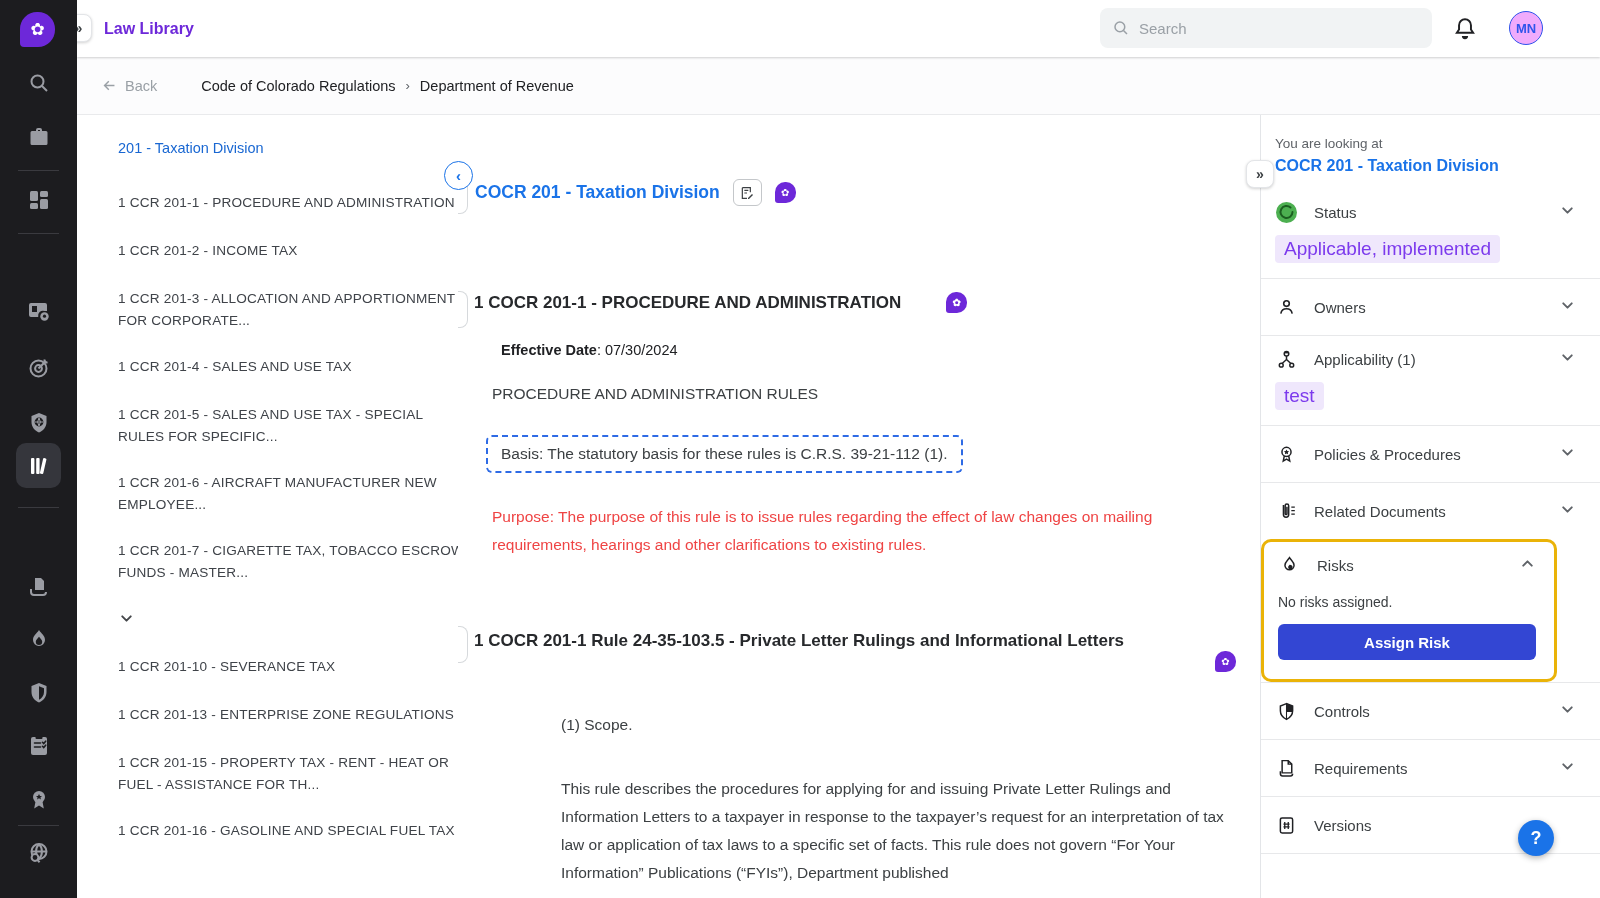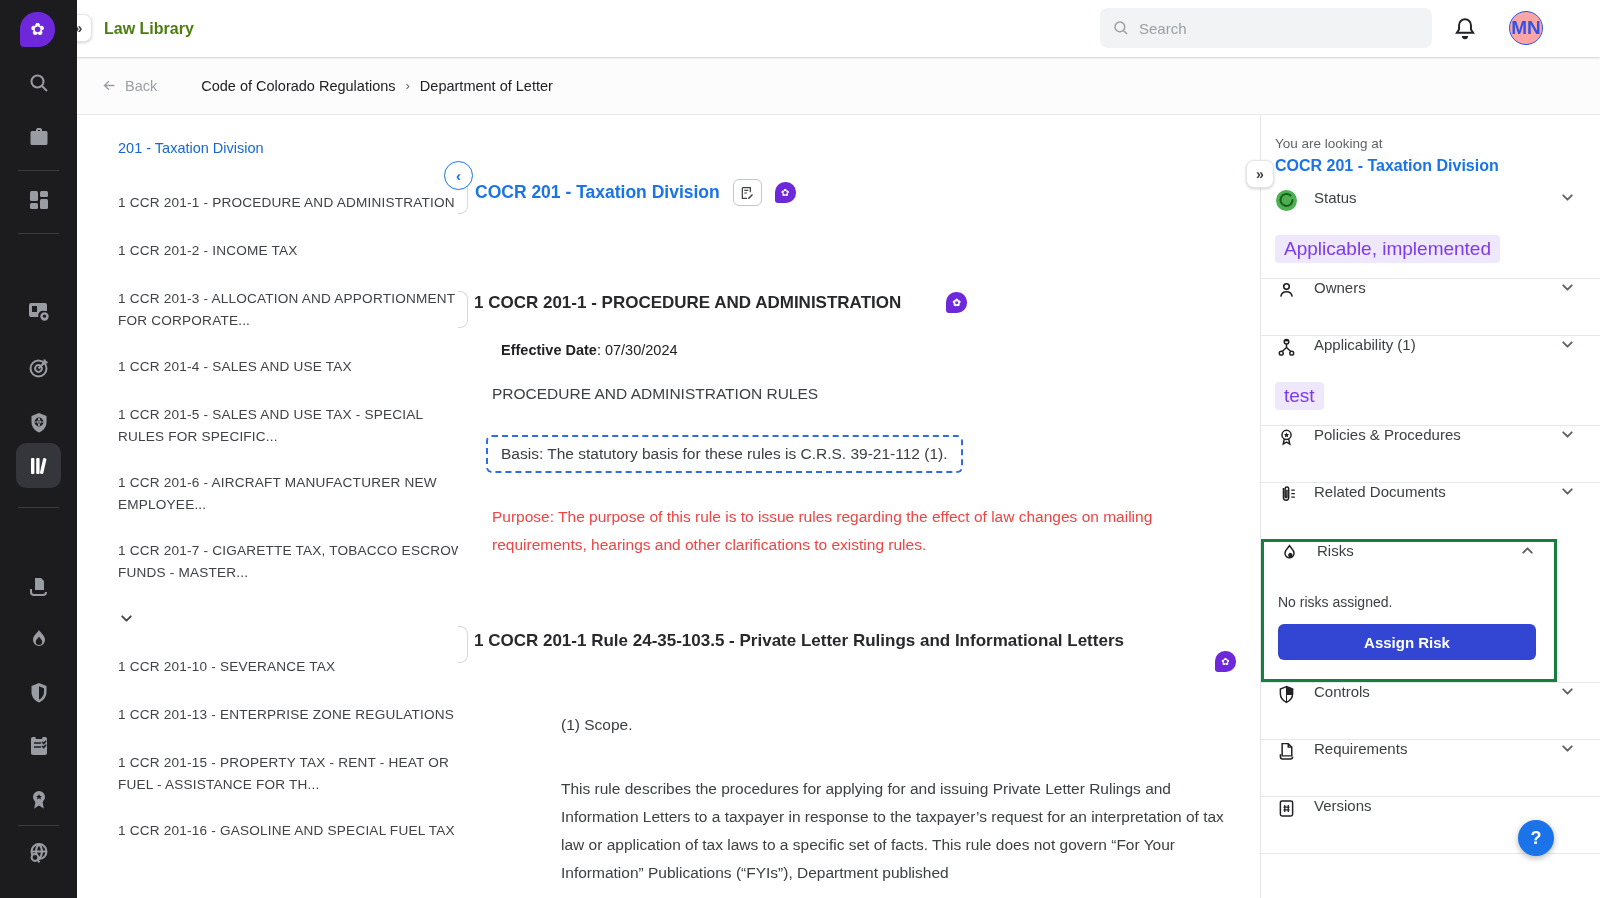--- a/index.html
+++ b/index.html
@@ -11,26 +11,26 @@
   .rail { position:absolute; left:0; top:0; bottom:0; width:77px; background:#1c1c1f; z-index:30; }
   .rail-item { position:absolute; left:0; width:77px; height:34px; display:flex; align-items:center; justify-content:center; color:#9a9ca3; cursor:pointer; }
   .rail-item svg { width:24px; height:24px; }
   .rail-div { position:absolute; left:18px; width:41px; height:1px; background:#3a3a3f; }
   .rail-active { position:absolute; left:16px; width:45px; height:45px; background:#35363c; border-radius:10px; display:flex; align-items:center; justify-content:center; color:#fff; cursor:pointer; }
   .logo-bubble { position:absolute; left:20px; top:12px; width:35px; height:35px; background:#6d28d9; border-radius:17px 17px 17px 4px; display:flex; align-items:center; justify-content:center; color:#fff; font-size:17px; cursor:pointer; }
 
   
   .header { position:absolute; left:77px; right:0; top:0; height:57px; background:#fff; z-index:20; box-shadow:0 1px 2px rgba(0,0,0,.18); display:flex; align-items:center; }
   .expand-btn { position:absolute; left:-12px; top:14px; width:27px; height:28px; background:#fff; border:1px solid #e3e5e8; border-radius:8px; box-shadow:0 1px 3px rgba(0,0,0,.18); display:flex; align-items:center; justify-content:center; font-weight:bold; font-size:14px; color:#3c4043; cursor:pointer; }
-  .app-title { margin-left:27px; font-size:16px; font-weight:bold; color:#4d7c0f;text-align:center; }
+  .app-title { margin-left:27px; font-size:16px; font-weight:bold; color:#6d28d9;text-align:center; }
   .search-box { position:absolute; right:168px; top:8px; width:332px; height:40px; background:#f1f3f4; border-radius:8px; display:flex; align-items:center; padding:0 12px; color:#80868b; }
   .search-box input { border:none; outline:none; background:transparent; font-size:15px; color:#3c4043; margin-left:9px; width:260px; font-family:inherit; }
   .search-box input::placeholder { color:#9aa0a6; }
   .bell-btn { position:absolute; right:122px; top:16px; width:26px; height:26px; color:#202124; cursor:pointer; }
-  .avatar { position:absolute; right:57px; top:11px; width:34px; height:34px; border-radius:50%; border:1.6px solid #2f54eb; color:#2f54eb; background:#fca5a5; display:flex; align-items:center; justify-content:center; font-size:19px; font-weight:bold; cursor:pointer; }
+  .avatar { position:absolute; right:57px; top:11px; width:34px; height:34px; border-radius:50%; border:1.6px solid #2f54eb; color:#2f54eb; background:#f0abfc; display:flex; align-items:center; justify-content:center; font-size:13px; font-weight:bold; cursor:pointer; }
 
   
   .crumbbar { position:absolute; left:77px; right:0; top:57px; height:58px; background:#fcfcfd; border-bottom:1px solid #e9eaec; display:flex; align-items:center; z-index:10; }
   .back-link { margin-left:24px; display:flex; align-items:center; gap:7px; color:#9aa0a6; font-size:14.5px; cursor:pointer; }
   .crumbs { margin-left:44px; display:flex; align-items:flex-start; gap:10px; font-size:14.5px; color:#202124; font-weight:500; }
   .crumb { cursor:pointer; }
   .crumb-sep { color:#5f6368; font-size:13px; }
 
   
   .tree { position:absolute; left:77px; top:115px; bottom:0; width:451px; background:#fff; border-right:1px solid #d8dadd; padding:25px 22px 0 41px; overflow:hidden; }
@@ -63,29 +63,29 @@
   .scope { position:absolute; left:103px; font-size:15.5px; color:#3c4043; }
   .rule-body { position:absolute; left:103px; width:670px; font-size:15.5px; color:#3c4043; line-height:28px; }
 
   
   .panel { position:absolute; left:1260px; top:115px; bottom:0; right:0; background:#fff; border-left:1px solid #e3e5e8; }
   .panel-expand { position:absolute; left:-15px; top:45px; width:28px; height:28px; background:#fff; border:1px solid #e3e5e8; border-radius:8px; box-shadow:0 1px 3px rgba(0,0,0,.18); display:flex; align-items:center; justify-content:center; font-weight:bold; font-size:14px; color:#3c4043; cursor:pointer; z-index:5; }
   .panel-eyebrow { padding:21px 24px 0 14px; font-size:13.5px; color:#5f6368; }
   .panel-title { padding:6px 24px 14px 14px; font-size:16px; font-weight:bold; color:#1a73e8; cursor:pointer; }
   .psec { border-top:1px solid #e7e8ea; padding:0 24px 0 14px; }
   .psec.first { border-top:none; }
-  .psec-row { height:56px; display:flex; align-items:flex-start; cursor:pointer; }
+  .psec-row { height:56px; display:flex; align-items:center; cursor:pointer; }
   .psec-row.short { height:46px; }
   .psec-icon { flex:0 0 22px; height:22px; color:#202124; display:flex; align-items:center; justify-content:center; }
   .psec-icon svg { width:21px; height:21px; }
   .psec-label { margin-left:17px; flex:1; font-size:15px; color:#3c4043; }
   .psec-chevron { color:#5f6368; }
   .psec-chevron svg { width:17px; height:17px; }
   .pill { display:inline-block; margin:0 0 15px 0; background:#efe7fc; color:#7c3aed; font-size:19px; padding:3px 9px; border-radius:4px; }
-  .risk-highlight { border:3px solid #15803d; border-radius:0; margin-right:43px; }
+  .risk-highlight { border:3px solid #eab308; border-radius:10px; margin-right:43px; }
   .risk-highlight .psec { border-top:1px solid #e7e8ea; padding-right:18px; }
   .risk-empty { text-align:left; font-size:14px; color:#3c4043; padding:6px 0 14px; }
   .assign-btn { display:block; width:100%; height:36px; background:#3346d3; color:#fff; border:none; border-radius:6px; font-size:15px; font-weight:bold; font-family:inherit; cursor:pointer; margin-bottom:19px; }
   .status-ball { width:21px; height:21px; border-radius:50%; background:#4caf50; position:relative; }
   .status-ball svg { position:absolute; inset:0; }
   .help-fab { position:absolute; right:46px; bottom:42px; width:36px; height:36px; border-radius:50%; background:#1a73e8; color:#fff; font-size:18px; font-weight:bold; display:flex; align-items:center; justify-content:center; box-shadow:0 2px 6px rgba(0,0,0,.3); cursor:pointer; z-index:40; }
 </style>
 </head>
 <body>
 
@@ -211,21 +211,21 @@
       <span style="display:flex">
         <svg width="17" height="17" viewBox="0 0 24 24" fill="none" stroke="currentColor" stroke-width="2">
             <path d="M19 12H5M11 6l-6 6 6 6"></path>
           </svg>
       </span>
       <span>Back</span>
     </div>
     <div class="crumbs">
       <span class="crumb">Code of Colorado Regulations</span>
       <span class="crumb-sep">›</span>
-      <span class="crumb">Department of Letter</span>
+      <span class="crumb">Department of Revenue</span>
     </div>
   </div>
 
   <div class="tree">
     <div class="tree-head">
       <span>201 - Taxation Division</span>
       <span class="tree-chevron"><svg viewBox="0 0 16 16" fill="none" stroke="currentColor" stroke-width="1.8" stroke-linecap="round" stroke-linejoin="round">
             <path d="M4 10l4-4 4 4"></path>
           </svg></span>
     </div>

